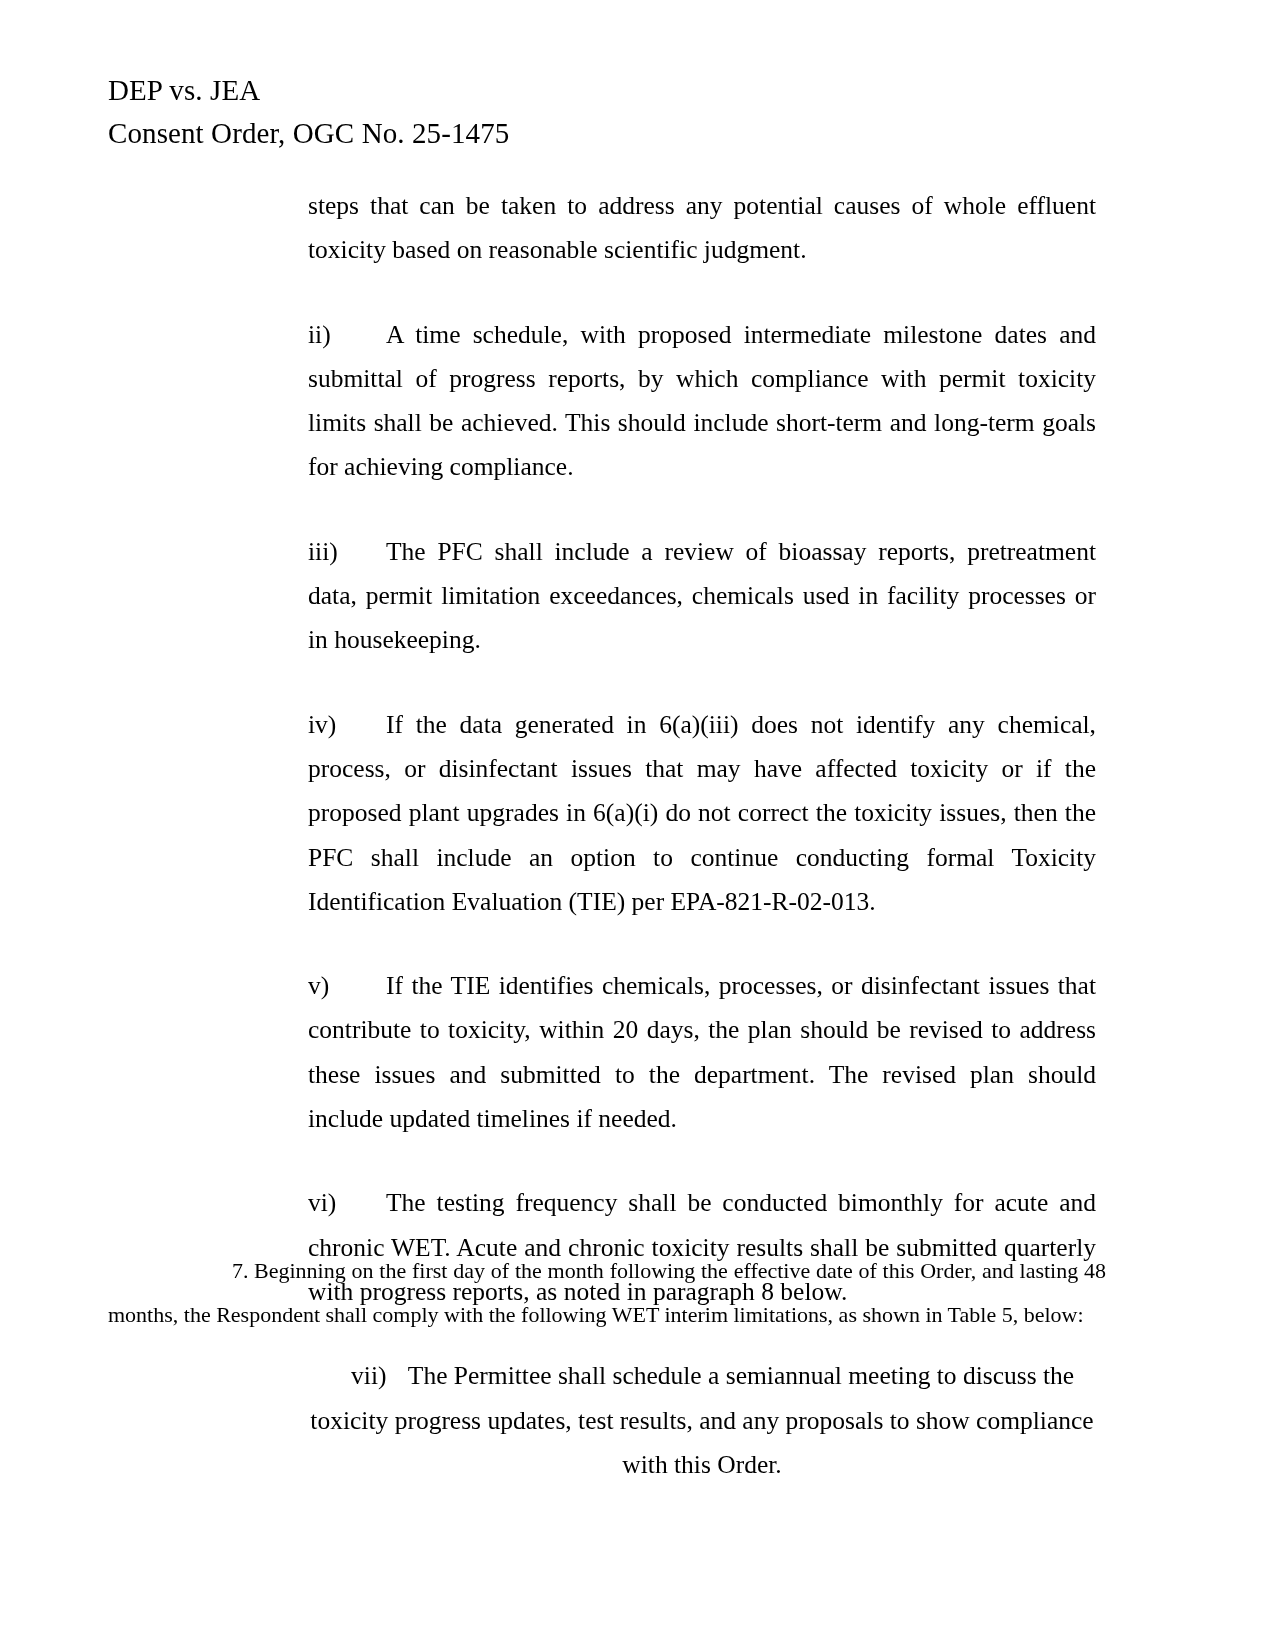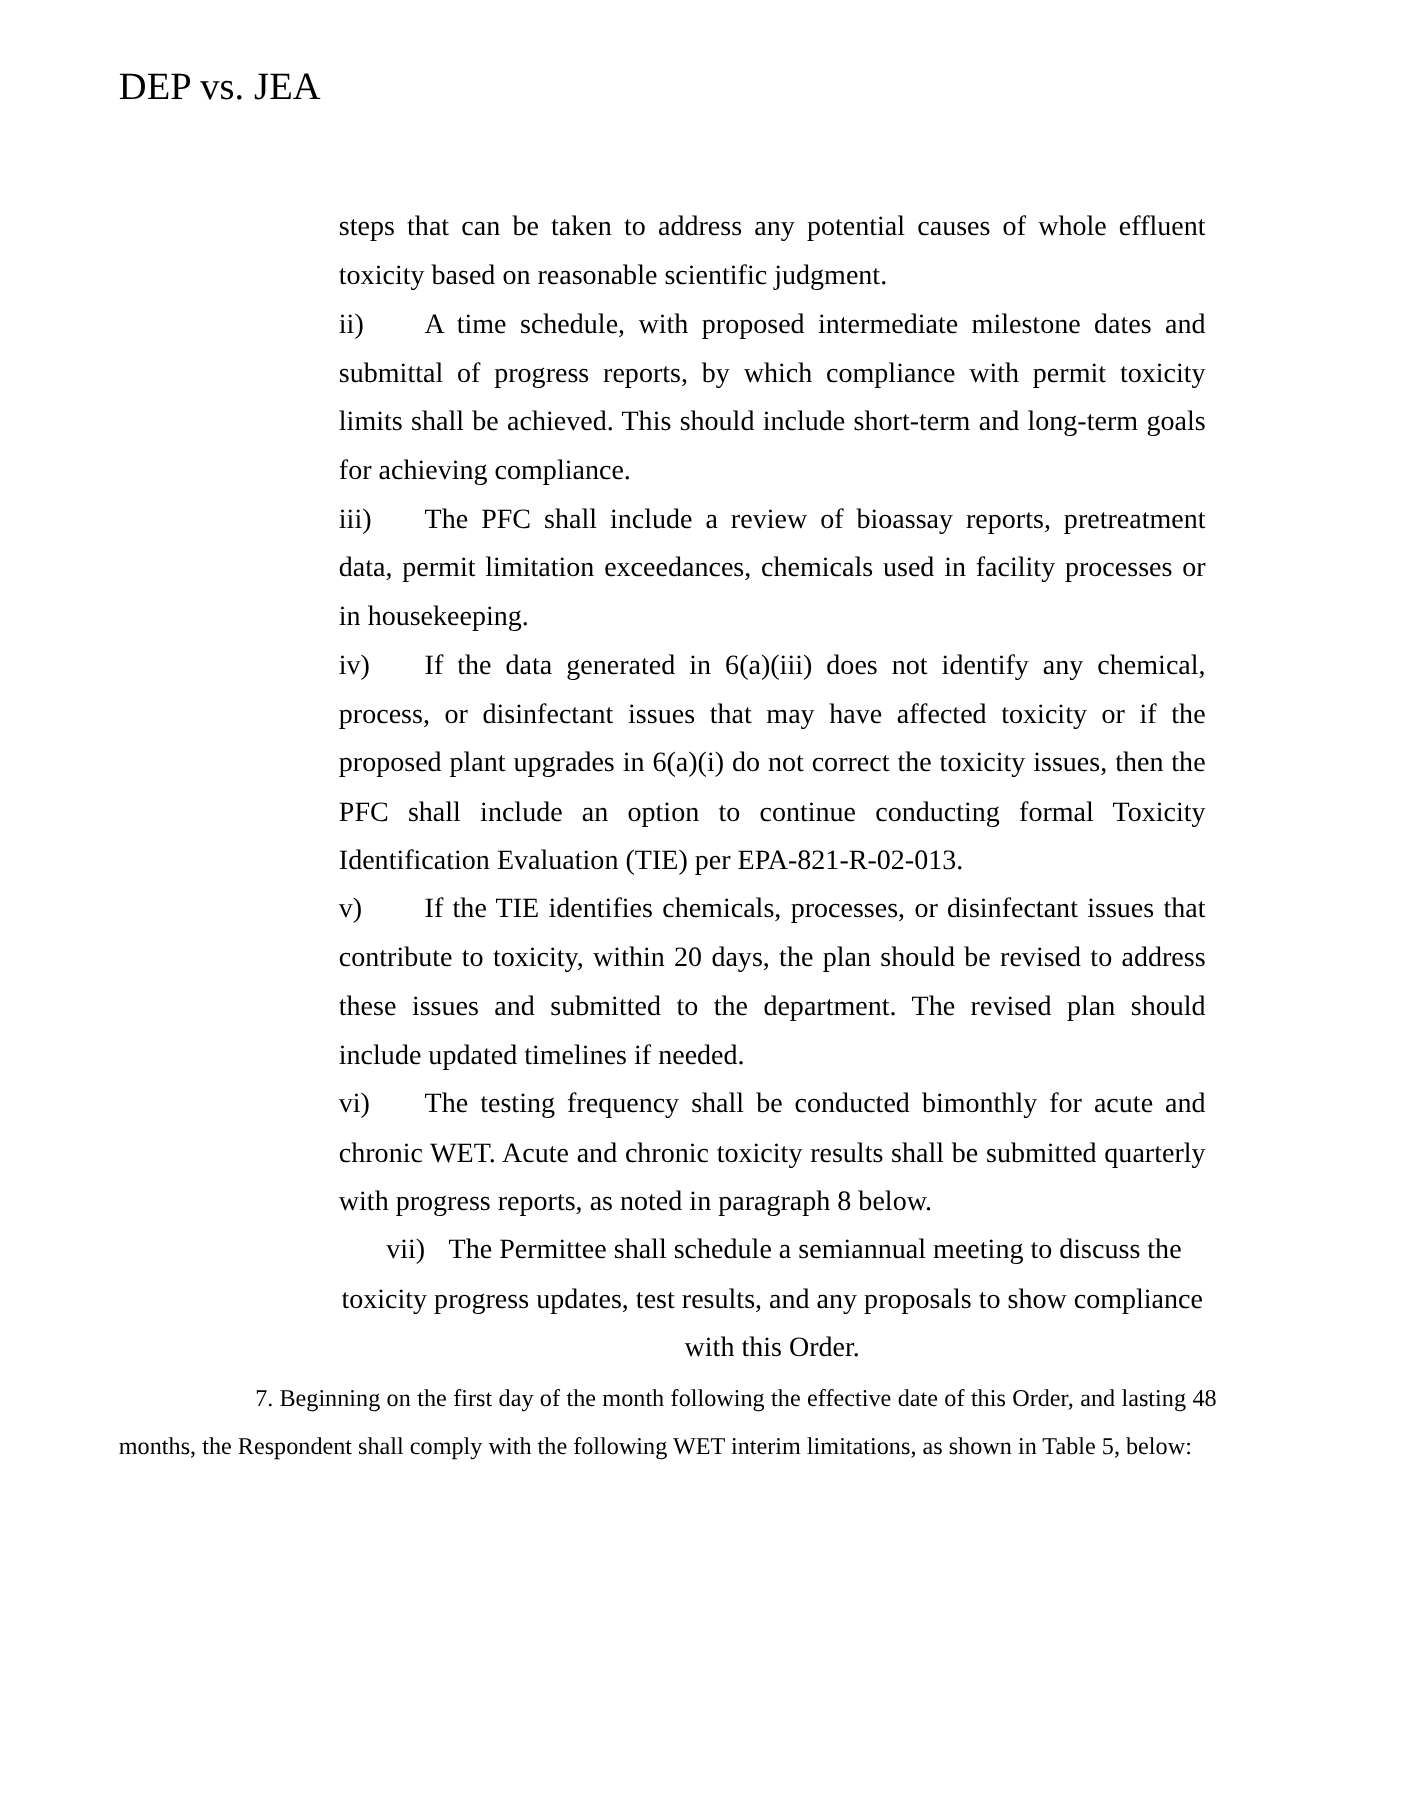--- a/index.html
+++ b/index.html
@@ -19,24 +19,25 @@
   }
 
   
   .doc-header {
     position: absolute;
     left: 108px;
     top: 63px;
     width: 700px;
   }
   .doc-header .hline {
-    font-size: 35px;
+    font-size: 29px;
     line-height: 31px;
     white-space: nowrap;
     letter-spacing: 0.1px;
+    margin-top: 12px;
   }
 
   
   .body-block {
     position: absolute;
     left: 308px;
     top: 184px;
     width: 788px;
   }
   .para {
@@ -44,20 +45,21 @@
     text-justify: inter-word;
     font-size: 25.5px;
     line-height: 44.3px;
     margin: 0 0 0 0;
     text-indent: 0;
     hyphens: none;
   }
   .para .marker {
     display: inline-block;
     width: 78px;
+    margin-top: 40px;
   }
   .para:last-child {
     text-align: center;
   }
 
   
   .fullwidth-block {
     position: absolute;
     left: 108px;
     top: 1249px;
@@ -76,20 +78,21 @@
     width: 84px;
   }
 </style>
 </head>
 <body>
 
 <div class="page">
 
   <div class="doc-header">
     <div class="hline">DEP vs. JEA</div>
+    <div class="hline">Consent Order, OGC No. 25-1475</div>
   </div>
 
   <div class="body-block">
 
     <p class="para">steps that can be taken to address any potential causes of whole effluent toxicity based on reasonable scientific judgment.</p>
 
     <p class="para">
       <span class="marker">ii)</span><span>A time schedule, with proposed intermediate milestone dates and submittal of progress reports, by which compliance with permit toxicity limits shall be achieved. This should include short-term and long-term goals for achieving compliance.</span>
     </p>
 

